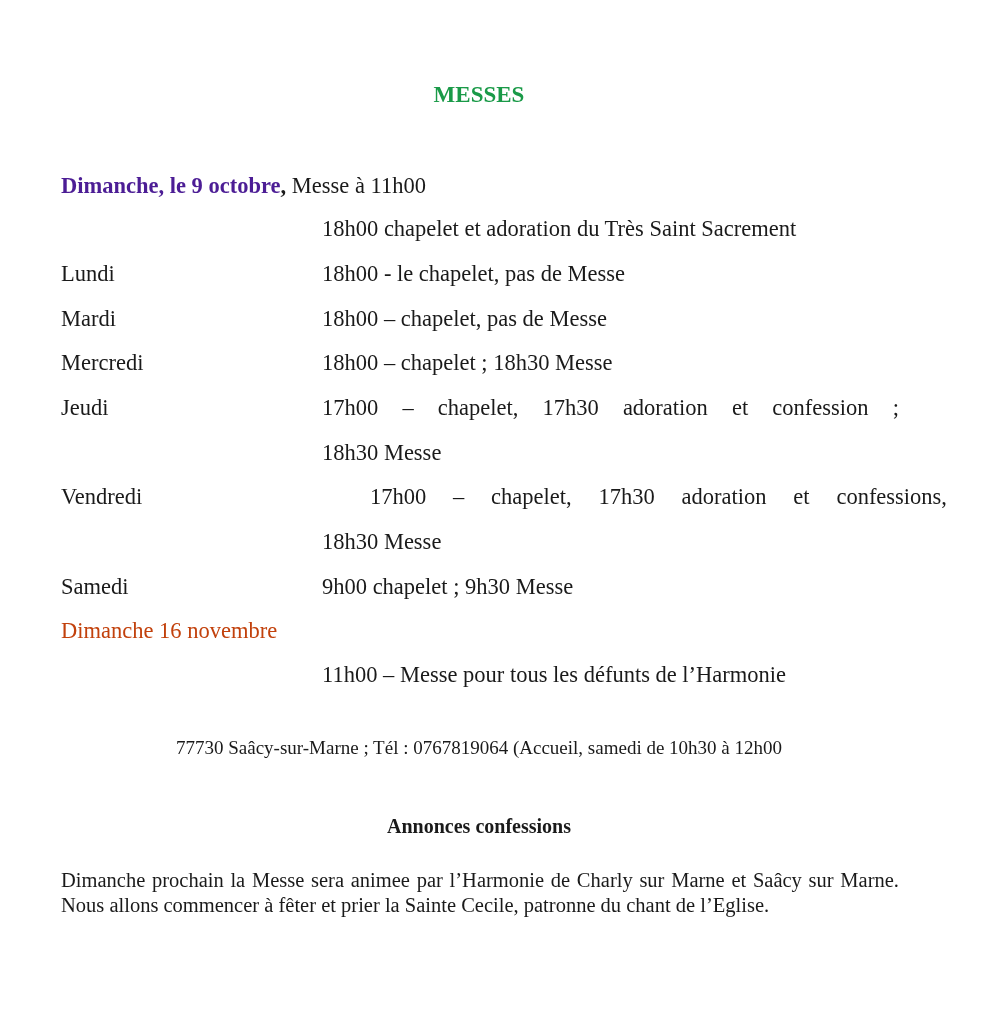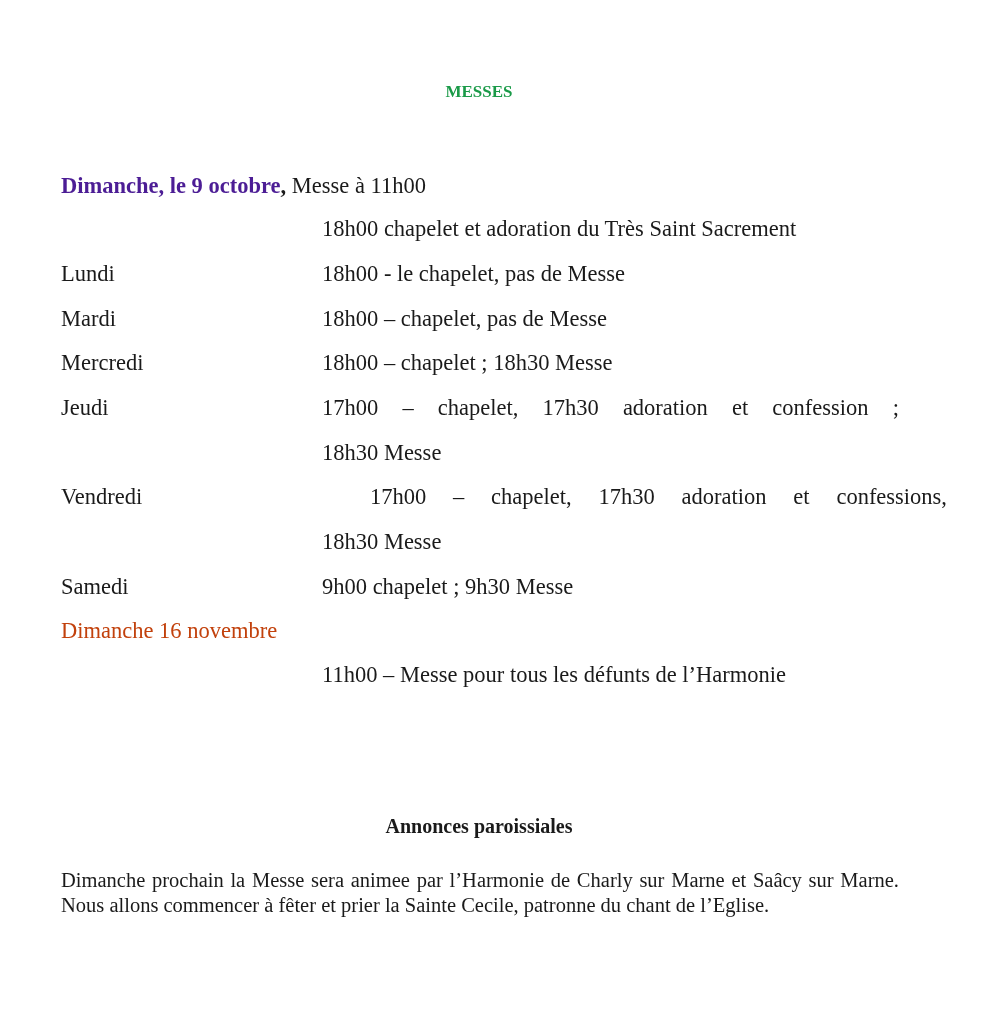--- a/index.html
+++ b/index.html
@@ -3,21 +3,21 @@
   <meta charset="utf-8">
   <style>
     html, body { margin: 0; padding: 0; background: #ffffff; }
     body {
       width: 992px; height: 1024px; position: relative; overflow: hidden;
       font-family: "Liberation Serif", "DejaVu Serif", serif;
       color: #1a1a1a;
     }
     .title {
       position: absolute; left: 0; width: 958px; top: 82px;
-      text-align: center; font-weight: bold; font-size: 17px; color: #1a9a48;
+      text-align: center; font-weight: bold; font-size: 23px; color: #1a9a48;
     }
     .row { position: absolute; left: 61px; font-size: 22.5px; line-height: 28px; }
     .day { position: absolute; left: 61px; font-size: 22.5px; }
     .col2 { position: absolute; left: 322px; font-size: 22.5px; }
     .col2.just { width: 577px; text-align: justify; text-align-last: justify; }
     .green-bold { color: #4c1d95; font-weight: bold; }
     .green { color: #c2410c; }
     .contact {
       position: absolute; left: 0; width: 958px; top: 736px;
       text-align: center; font-size: 19px; line-height: 23px;
@@ -58,16 +58,17 @@
 <div class="col2 just" style="top:484px;margin-left:48px;">17h00 – chapelet, 17h30 adoration et confessions,</div>
 <div class="col2" style="top:529px;">18h30 Messe</div>
 
 <div class="day" style="top:574px;">Samedi</div>
 <div class="col2" style="top:574px;">9h00 chapelet ; 9h30 Messe</div>
 
 <div class="day green" style="top:618px;">Dimanche 16 novembre</div>
 <div class="col2" style="top:662px;">11h00 – Messe pour tous les défunts de l’Harmonie</div>
 
 <div class="contact">
+  <div>77730 Saâcy-sur-Marne ; Tél : 0767819064 (Accueil, samedi de 10h30 à 12h00</div>
 </div>
 
-<div class="ann-title">Annonces paroissiales</div>
+<div class="ann-title">Annonces confessions</div>
 <div class="ann-body">Dimanche prochain la Messe sera animee par l’Harmonie de Charly sur Marne et Saâcy sur Marne. Nous allons commencer à fêter et prier la Sainte Cecile, patronne du chant de l’Eglise.</div>
 
 </body></html>

